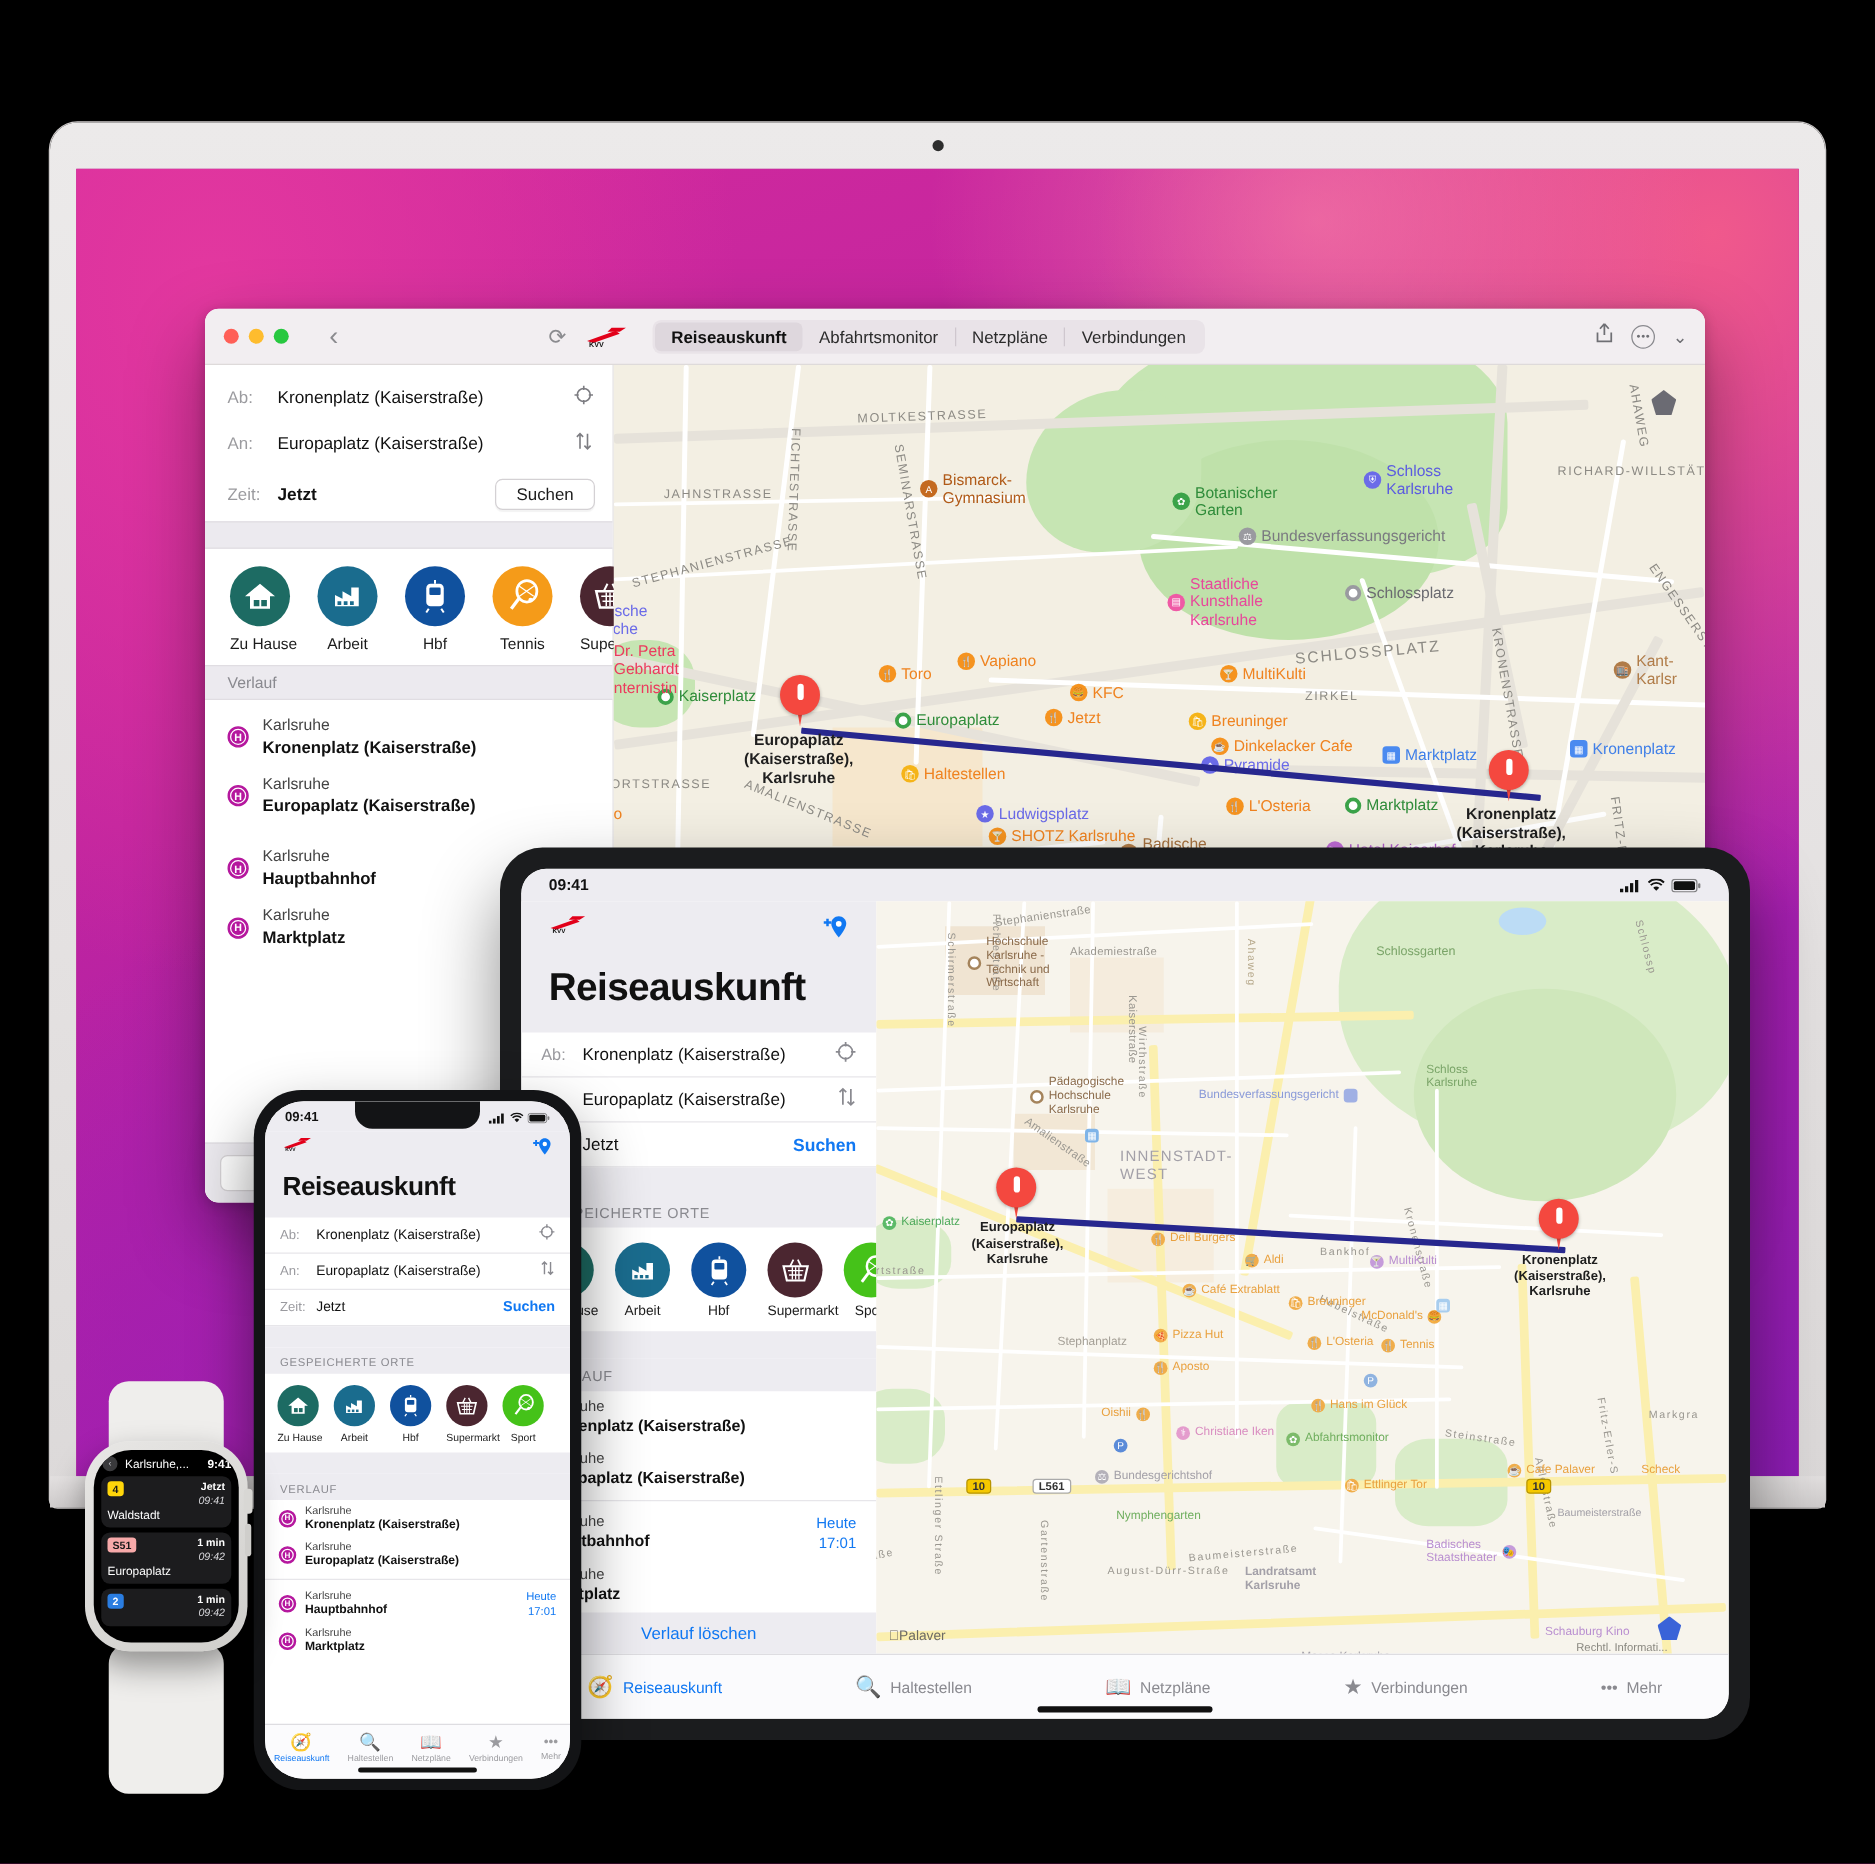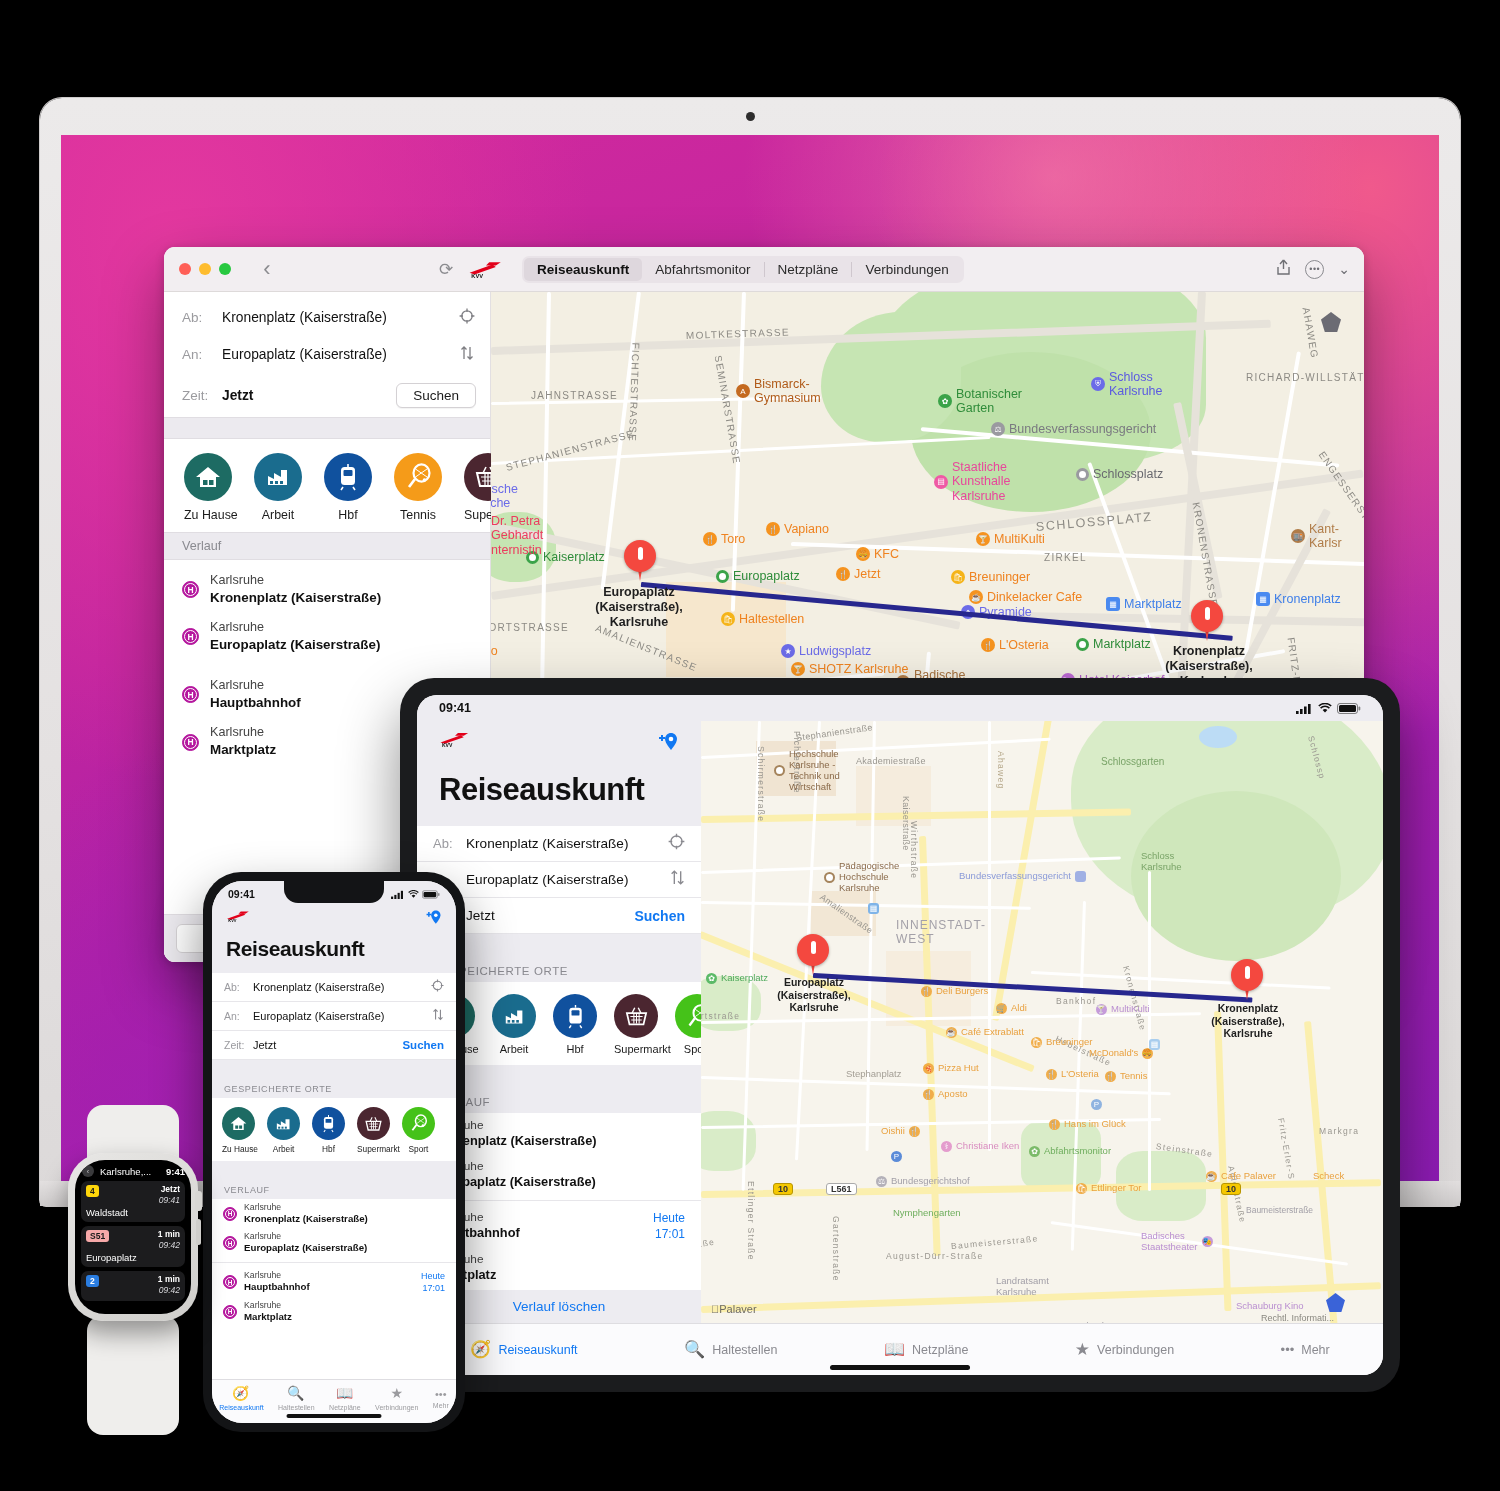--- a/index.html
+++ b/index.html
@@ -969,21 +969,21 @@
             <div class="dot" style="background:#f0ad4a;width:11px;height:11px;">☕</div>
             <div class="tx">Cafe Palaver</div>
           </div>
           <div class="poi" style="left:440px;top:510px;color:#b98ed0;font-size:9.5px;">
             <div class="tx">Badisches<br>Staatstheater</div>
             <div class="dot" style="background:#c59bda;width:11px;height:11px;">🎭</div>
           </div>
           <div class="poi" style="left:535px;top:580px;color:#b98ed0;font-size:9.5px;">
             <div class="tx">Schauburg Kino</div>
           </div>
-          <div class="poi" style="left:295px;top:555px;color:#a3a0a8;font-size:9.5px;">
+          <div class="poi" style="left:295px;top:532px;color:#a3a0a8;font-size:9.5px;font-weight:bold;">
             <div class="tx">Landratsamt<br>Karlsruhe</div>
           </div>
           <div class="poi" style="left:340px;top:600px;color:#a3a0a8;font-size:9.5px;">
             <div class="tx">Messe Karlsruhe</div>
           </div>
           <div class="poi" style="left:612px;top:450px;color:#e9a13f;font-size:9.5px;">
             <div class="tx">Scheck</div>
           </div>
           <div class="poi" style="left:560px;top:592px;color:#8a8880;font-size:9px;">
             <div class="tx">Rechtl. Informati...</div>

